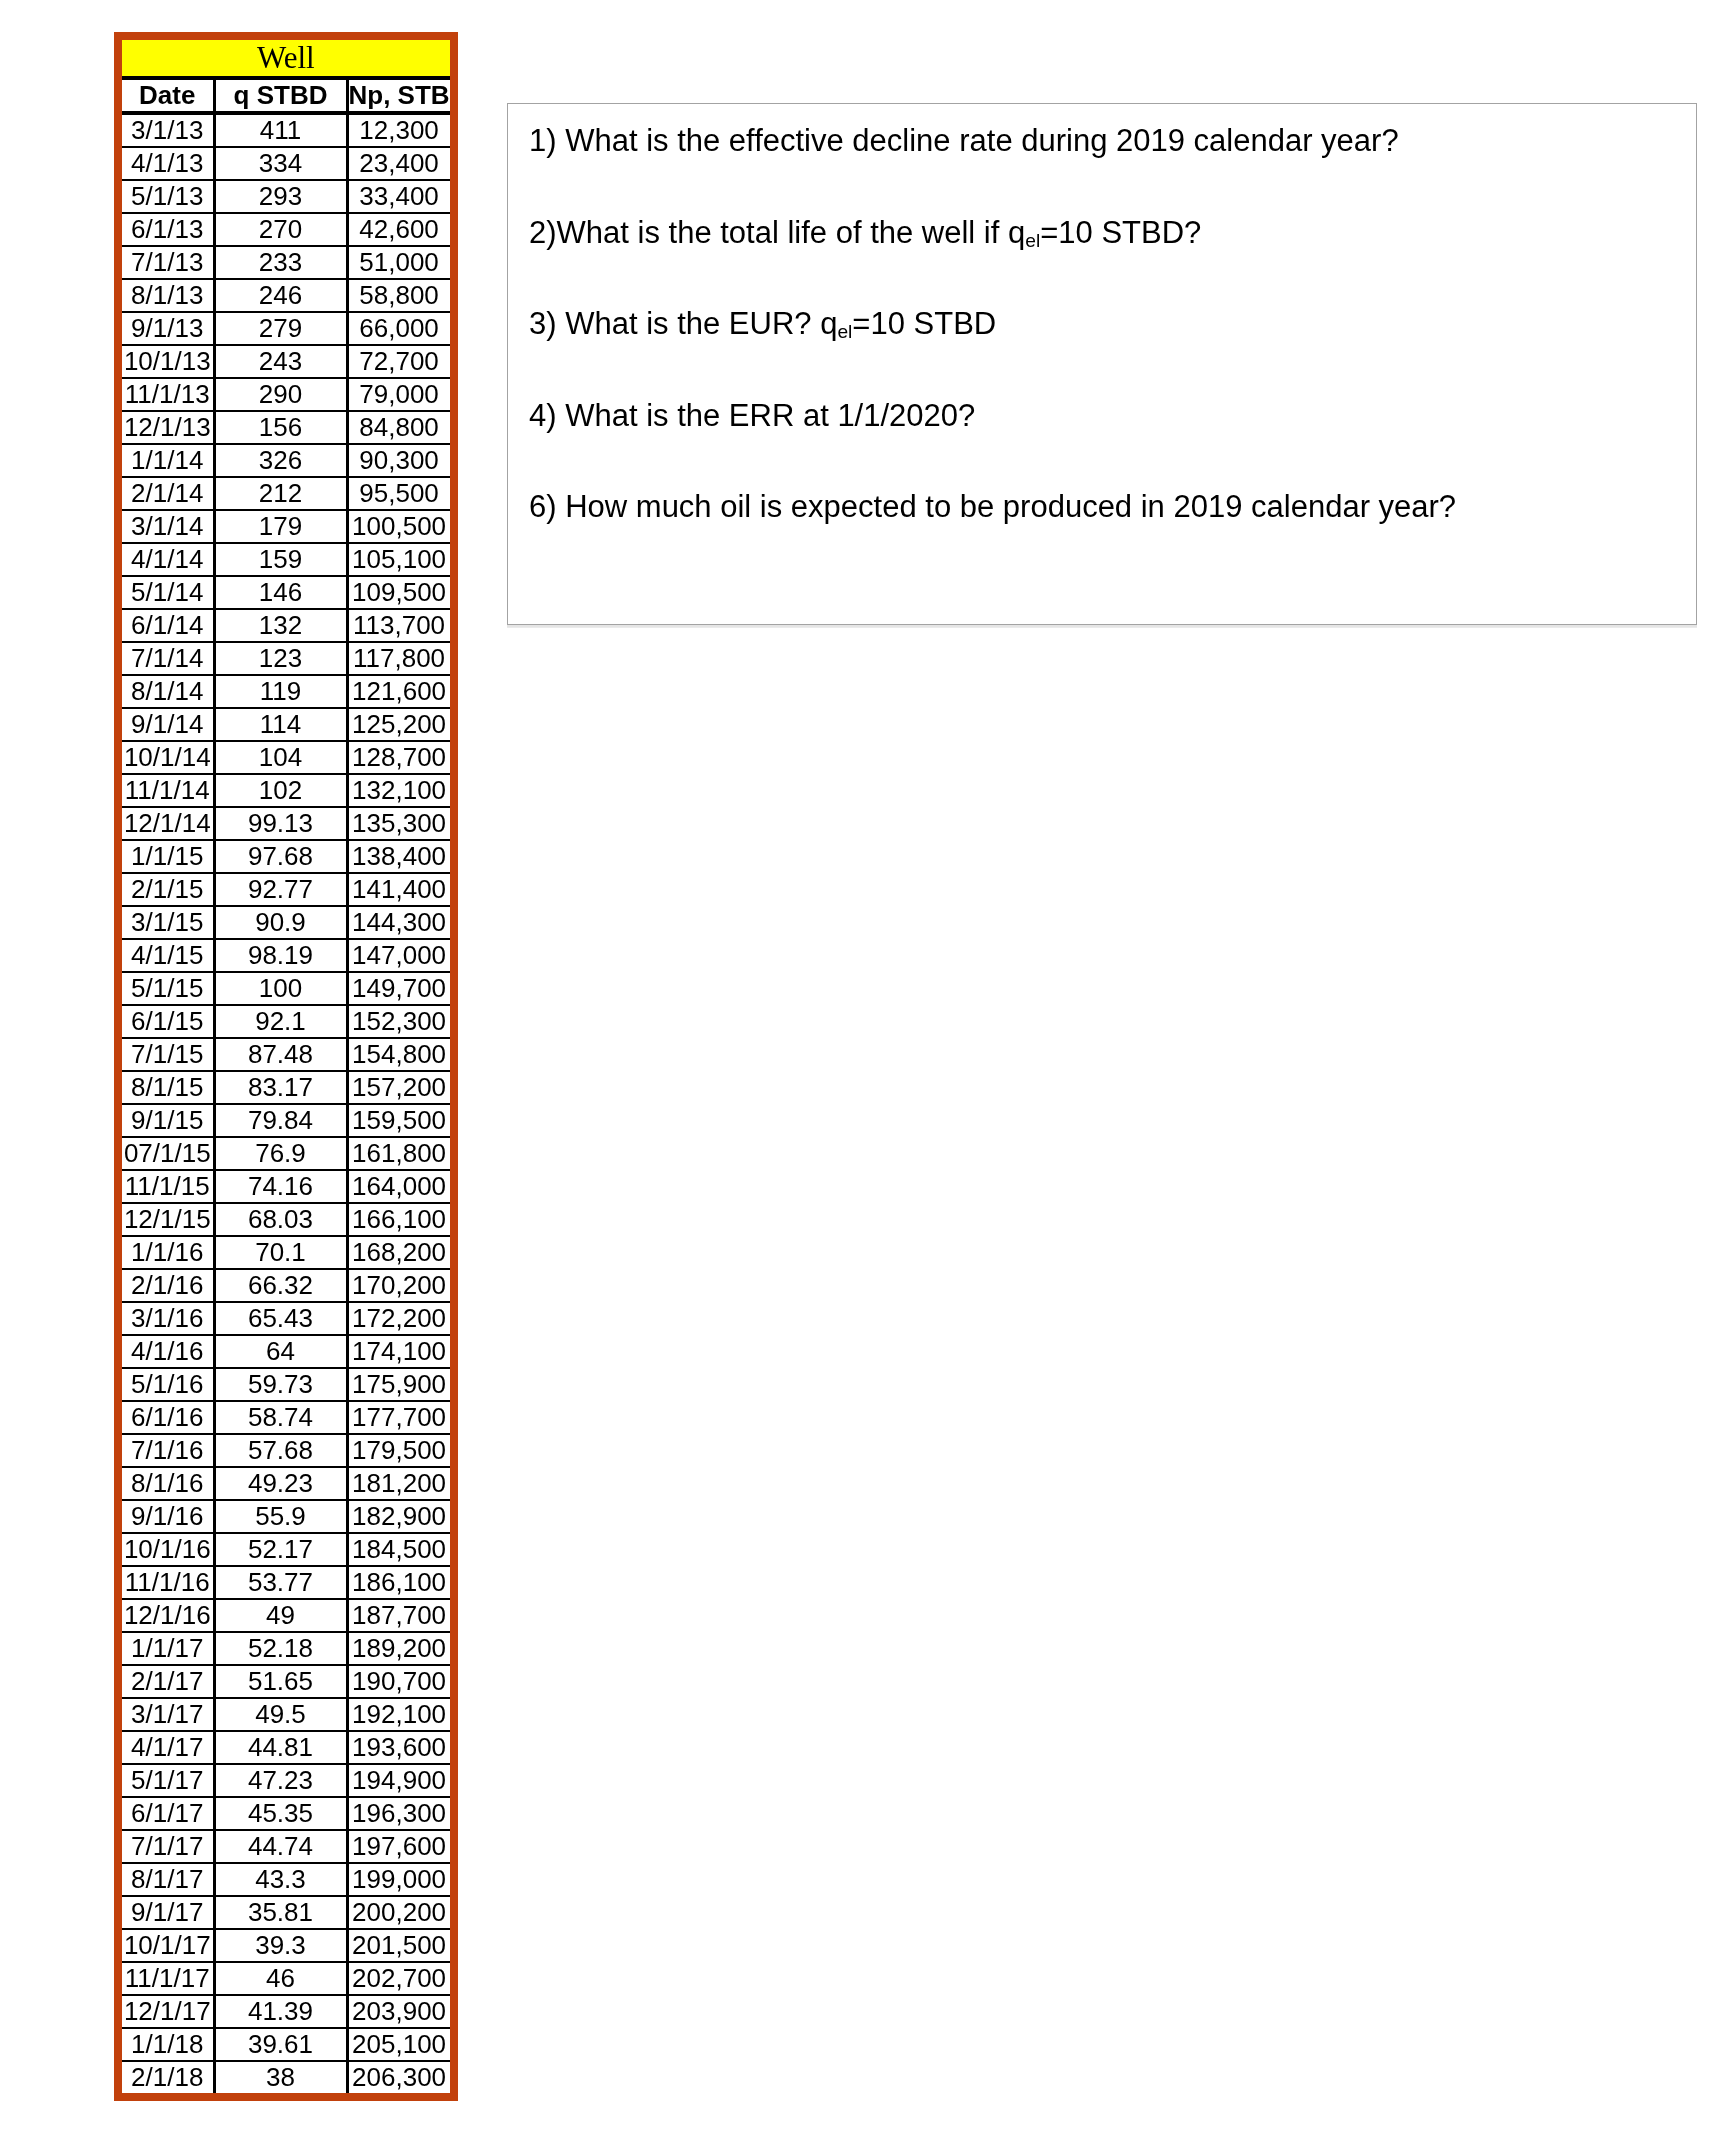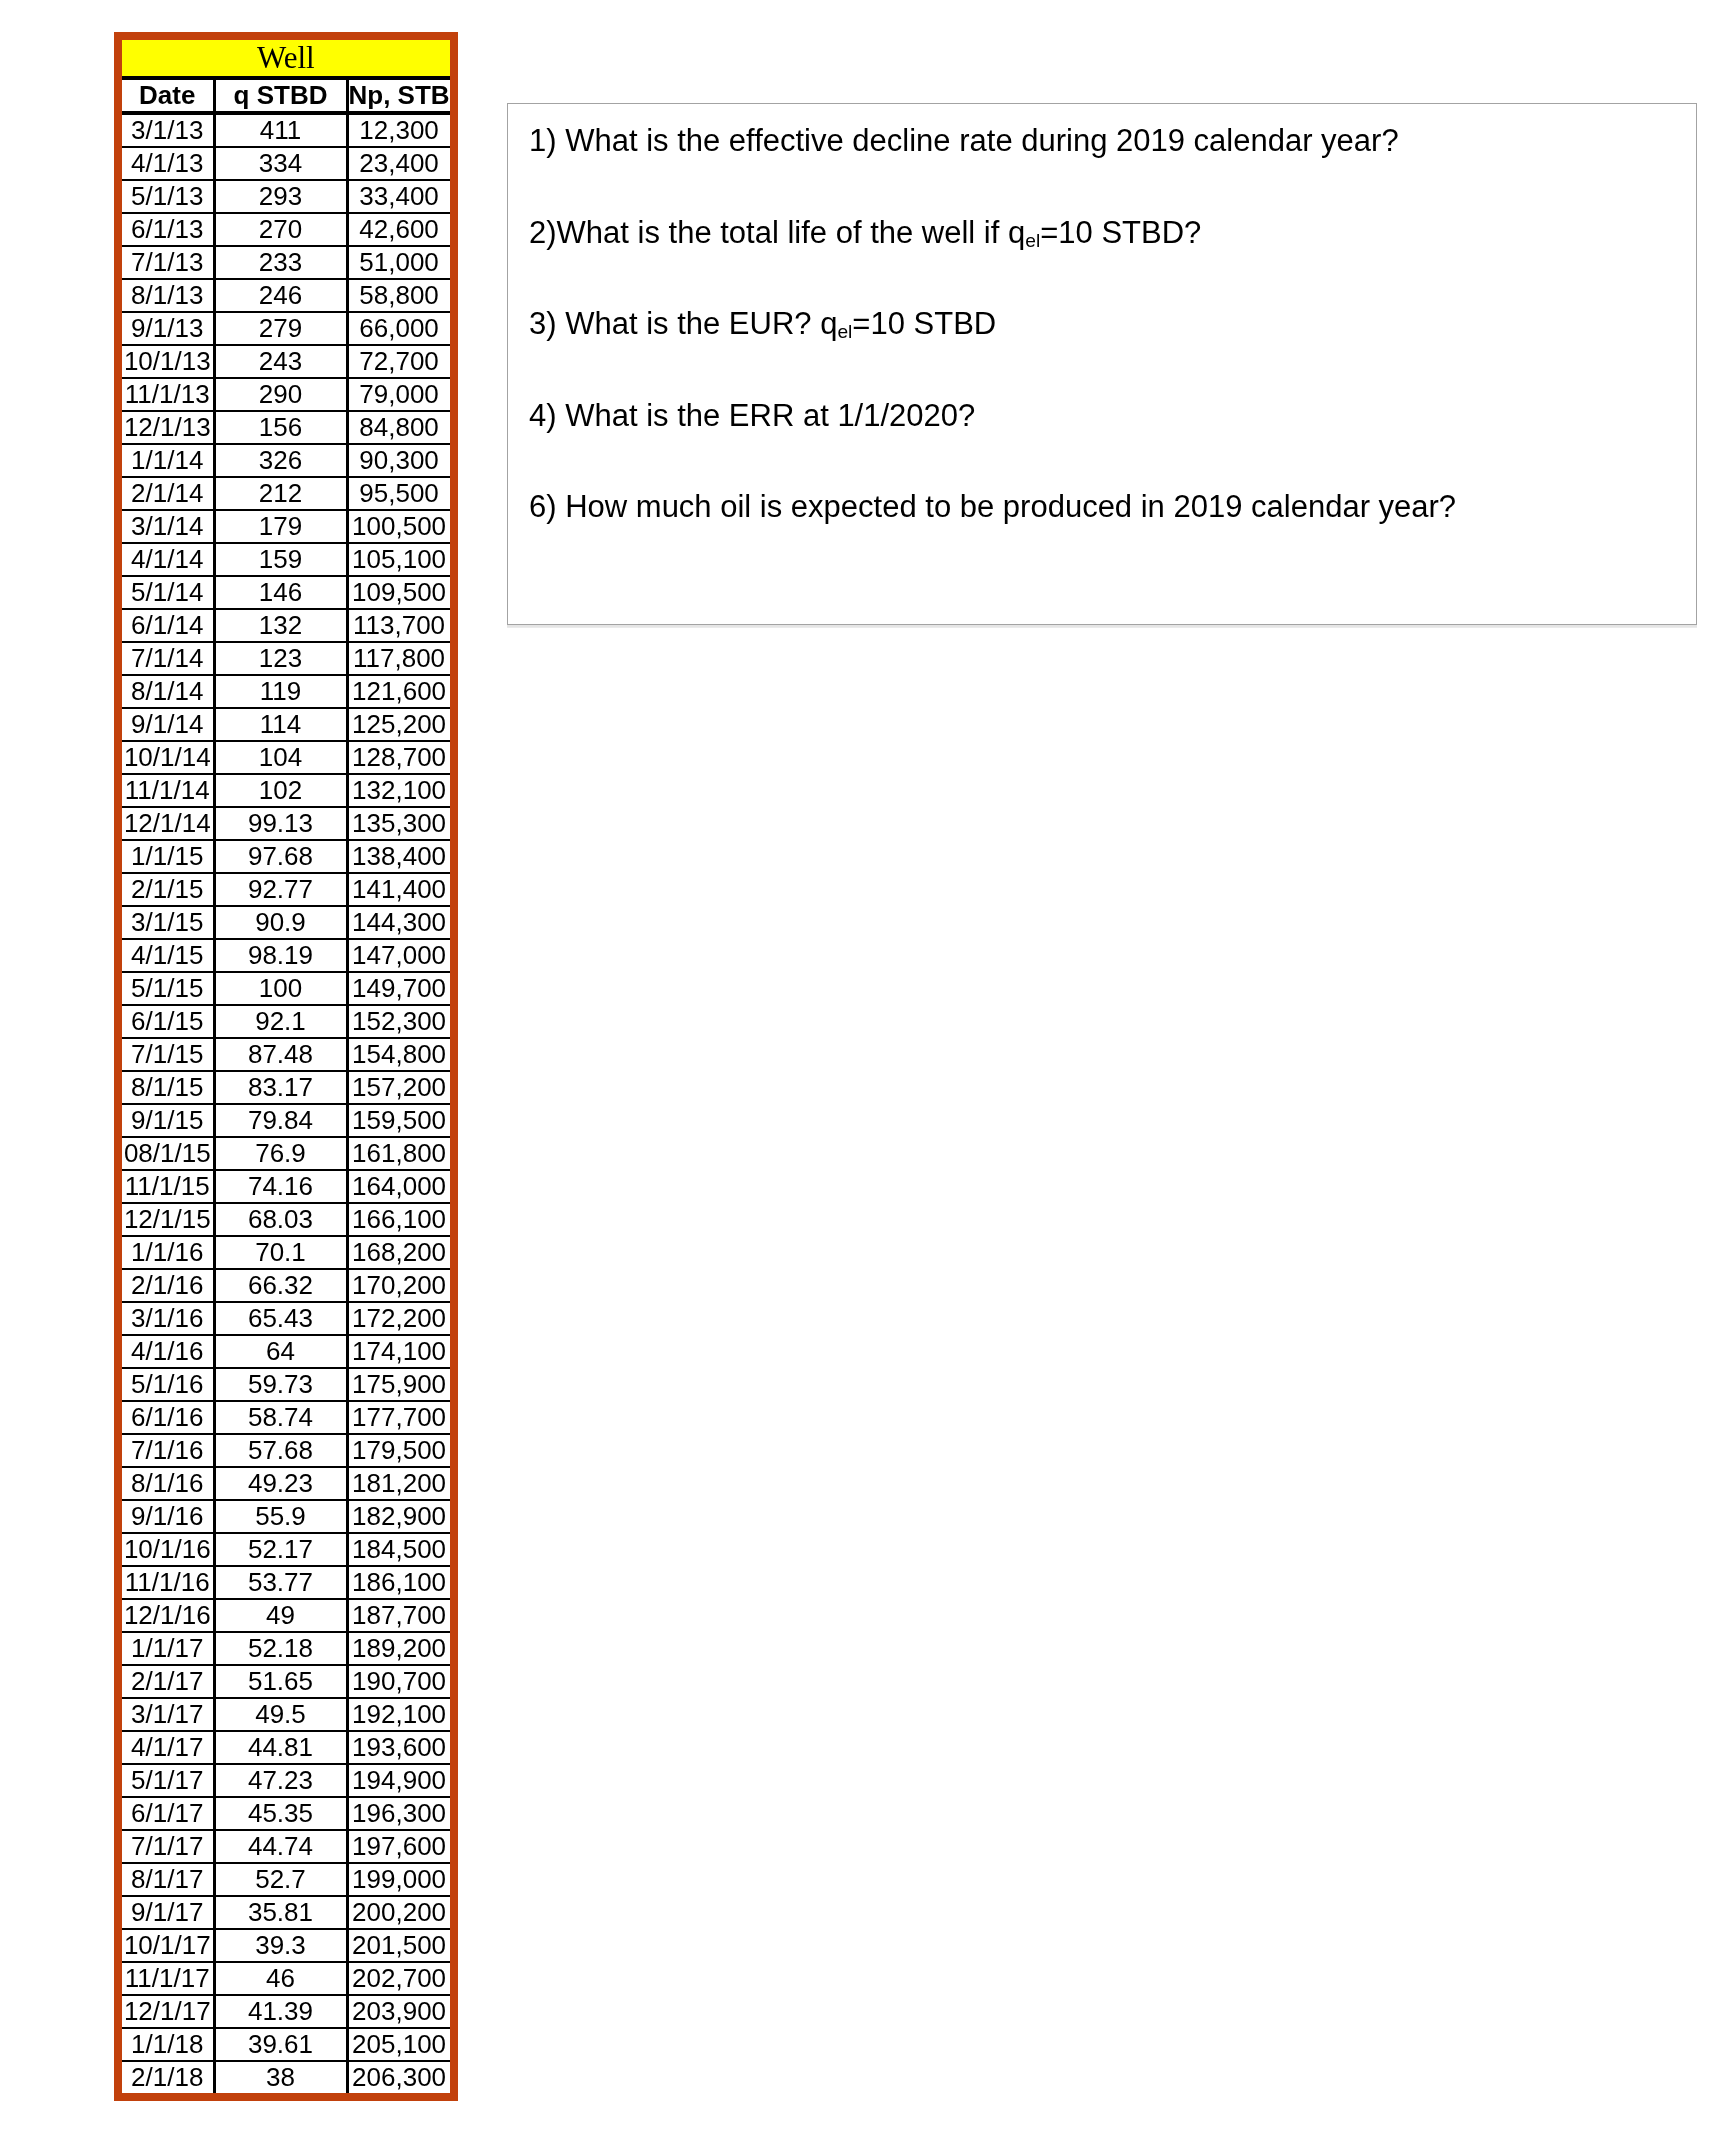--- a/index.html
+++ b/index.html
@@ -281,21 +281,21 @@
     <td>157,200</td>
   </tr>
 
   <tr>
     <td>9/1/15</td>
     <td>79.84</td>
     <td>159,500</td>
   </tr>
 
   <tr>
-    <td>08/1/15</td>
+    <td>07/1/15</td>
     <td>76.9</td>
     <td>161,800</td>
   </tr>
 
   <tr>
     <td>11/1/15</td>
     <td>74.16</td>
     <td>164,000</td>
   </tr>
 
@@ -414,21 +414,21 @@
   </tr>
 
   <tr>
     <td>7/1/17</td>
     <td>44.74</td>
     <td>197,600</td>
   </tr>
 
   <tr>
     <td>8/1/17</td>
-    <td>52.7</td>
+    <td>43.3</td>
     <td>199,000</td>
   </tr>
 
   <tr>
     <td>9/1/17</td>
     <td>35.81</td>
     <td>200,200</td>
   </tr>
 
   <tr>

